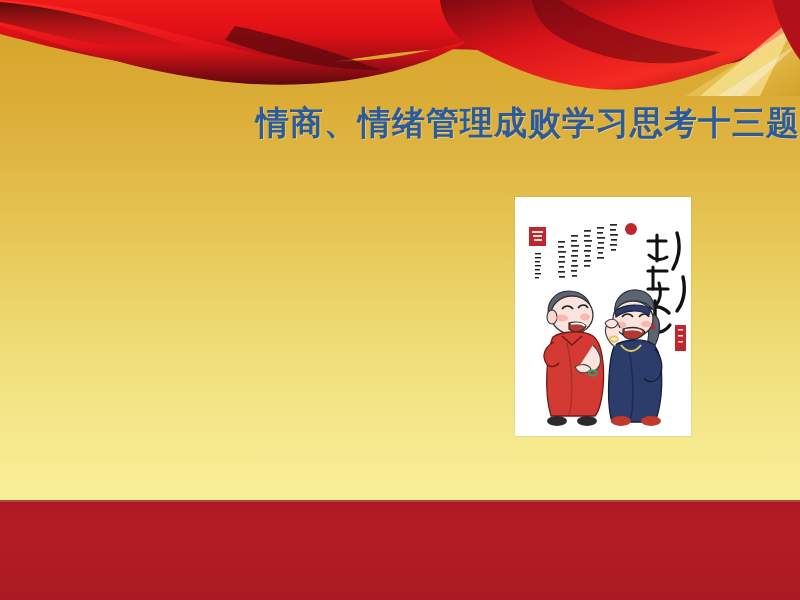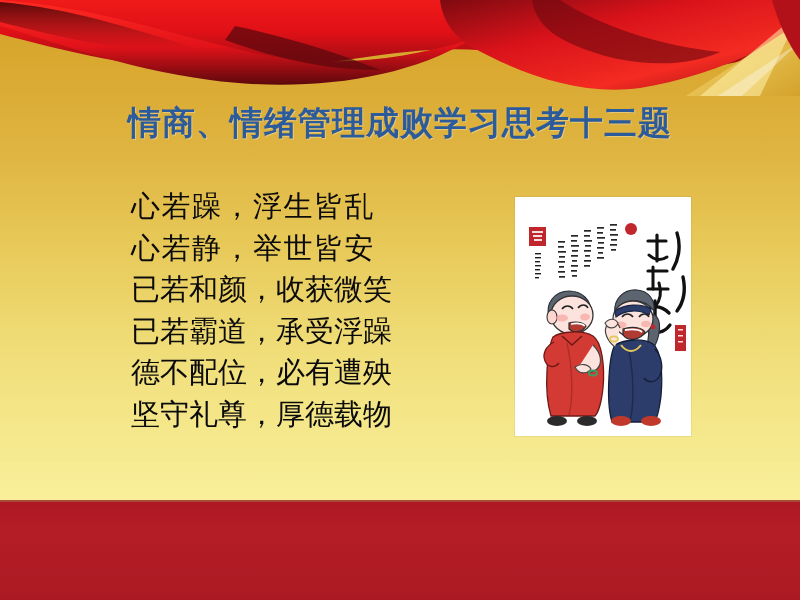--- a/index.html
+++ b/index.html
@@ -37,21 +37,21 @@
     position:absolute; left:0; top:502px; width:800px; height:98px;
     background:linear-gradient(to bottom,#ae1822 0%,#b51d26 30%,#ab1a22 100%);
   }
   #bottom-red-hairline {
     position:absolute; left:0; top:500px; width:800px; height:3px;
     background:#8e1119; opacity:.75;
   }
   
   #title {
     position:absolute; left:0; top:101px; width:800px;
-    text-align:center;
+    text-align:right;
     font-family:Liberation Mono, monospace;
     font-size:33px; font-weight:bold; letter-spacing:1px;
     color:#2c5b9b;
     text-shadow:1px 1px 0 rgba(255,255,255,.30);
     white-space:nowrap;
   }
   
   #verse {
     position:absolute; left:131px; top:186px; width:372px;
     color:#0b0b0b;
@@ -133,28 +133,20 @@
       <path d="M800,22 L686,96 L800,96 Z" fill="url(#gGoldBeam)" opacity=".95"></path>
       <path d="M800,12 L700,96 L760,96 Z" fill="#fff3ad" opacity=".55"></path>
       <path d="M800,42 L718,96 L742,96 Z" fill="#ffffff" opacity=".35"></path>
 
       <path d="M772,0 H800 V60 C788,44 778,22 772,0 Z" fill="#b3111a"></path>
     </svg>
   </div>
 
   <div id="title">情商、情绪管理成败学习思考十三题</div>
 
-  <div id="verse">
-    <span class="vline short">心若躁，浮生皆乱</span>
-    <span class="vline short">心若静，举世皆安</span>
-    <span class="vline long">已若和颜，收获微笑</span>
-    <span class="vline long">已若霸道，承受浮躁</span>
-    <span class="vline long">德不配位，必有遭殃</span>
-    <span class="vline long">坚守礼尊，厚德载物</span>
-  </div>
 
   <div id="art-panel">
     <svg id="art-svg" viewBox="0 0 176 239">
       <rect x="0" y="0" width="176" height="239" fill="#ffffff"></rect>
 
       <g>
         <rect x="14" y="30" width="17" height="19" fill="#c0272d"></rect>
         <path d="M17,34 h11 v2 h-11 z M18,38 h9 v2 h-9 z M19,42 h8 v2 h-8 z" fill="#ffffff" opacity=".85"></path>
       </g>
 

